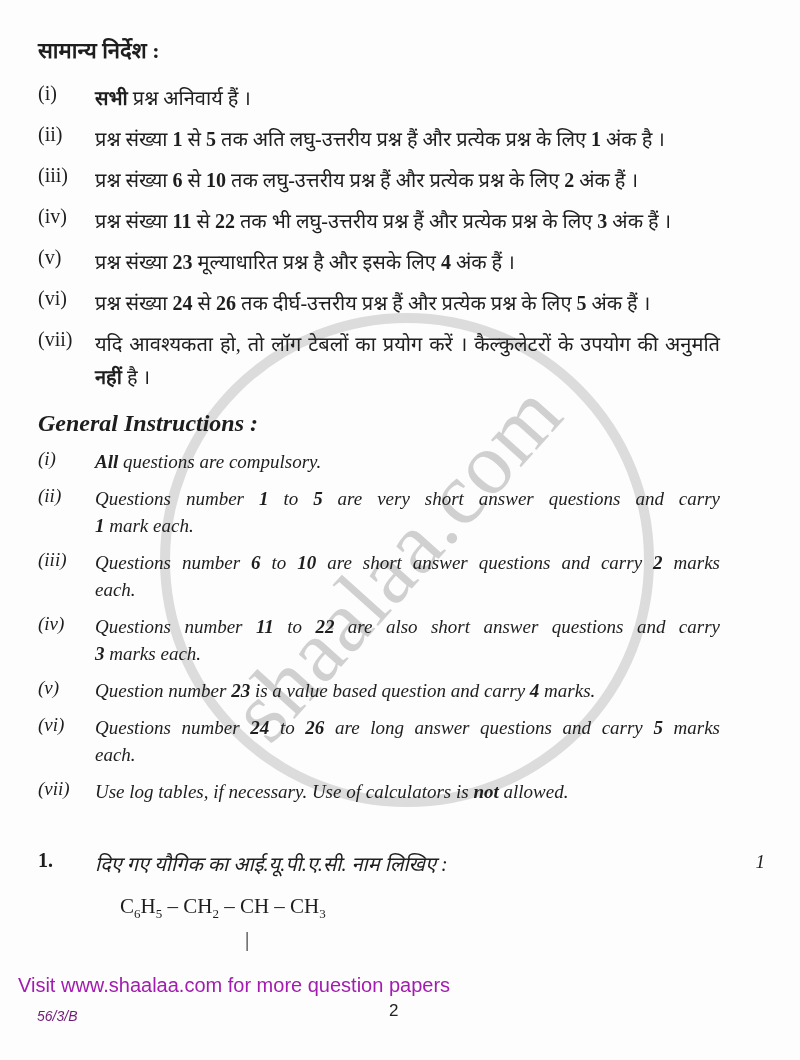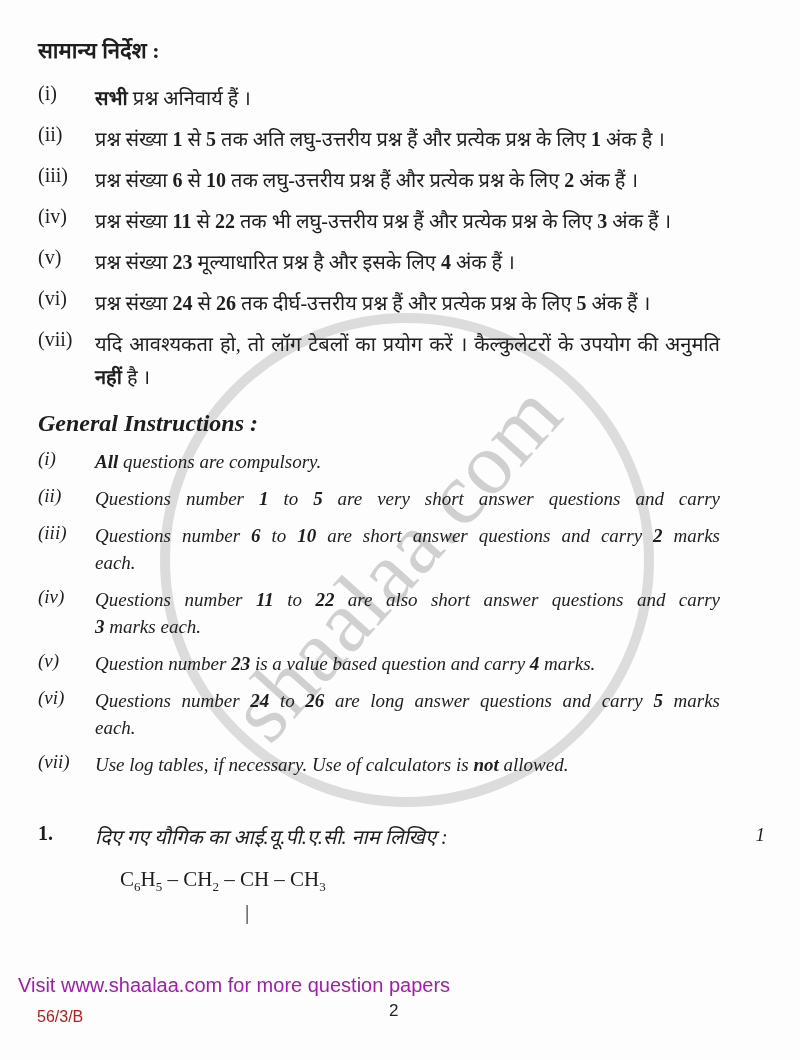--- a/index.html
+++ b/index.html
@@ -44,21 +44,21 @@
   .q-text{flex:1;font-style:italic;line-height:30px;}
   .q-marks{position:absolute;right:-45px;top:2px;font-style:italic;font-size:19px;}
 
   .formula{margin-top:14px;margin-left:82px;font-size:21px;line-height:26px;}
   .formula sub{font-size:13px;}
   .f-bond{margin-left:125px;line-height:24px;}
   .f-group{margin-left:110px;line-height:26px;}
 
   
   .f-code{position:absolute;left:37px;top:1008px;z-index:3;
-    font-family:"Liberation Sans",sans-serif;font-size:16px;color:#b91c1c;}
+    font-family:"Liberation Sans",sans-serif;font-size:14px;color:#701a75;font-style:italic;}
   .f-page{position:absolute;left:389px;top:1001px;z-index:3;
     font-family:"Liberation Sans",sans-serif;font-size:17px;color:#222;}
   .f-promo{position:absolute;left:18px;top:974px;z-index:3;
     font-family:"Liberation Sans",sans-serif;font-size:20px;color:#a21caf;white-space:nowrap;}
 </style>
 </head>
 <body>
 
 <div class="wm-circle"></div>
 <div class="wm-text">shaalaa.com</div>
@@ -119,20 +119,21 @@
     <div class="row">
       <span class="lbl">(i)</span>
       <div class="txt">
         <div class="ln"><span class="b">All</span><span> questions  are compulsory.</span></div>
       </div>
     </div>
     <div class="row">
       <span class="lbl">(ii)</span>
       <div class="txt">
         <div class="ln fill"><span>Questions number </span><span class="b">1</span><span> to </span><span class="b">5</span><span> are very short answer questions and carry</span></div>
+        <div class="ln"><span class="b">1</span><span> mark each.</span></div>
       </div>
     </div>
     <div class="row">
       <span class="lbl">(iii)</span>
       <div class="txt">
         <div class="ln fill"><span>Questions number </span><span class="b">6</span><span> to </span><span class="b">10</span><span> are short answer questions and carry </span><span class="b">2</span><span> marks</span></div>
         <div class="ln"><span>each.</span></div>
       </div>
     </div>
     <div class="row">

